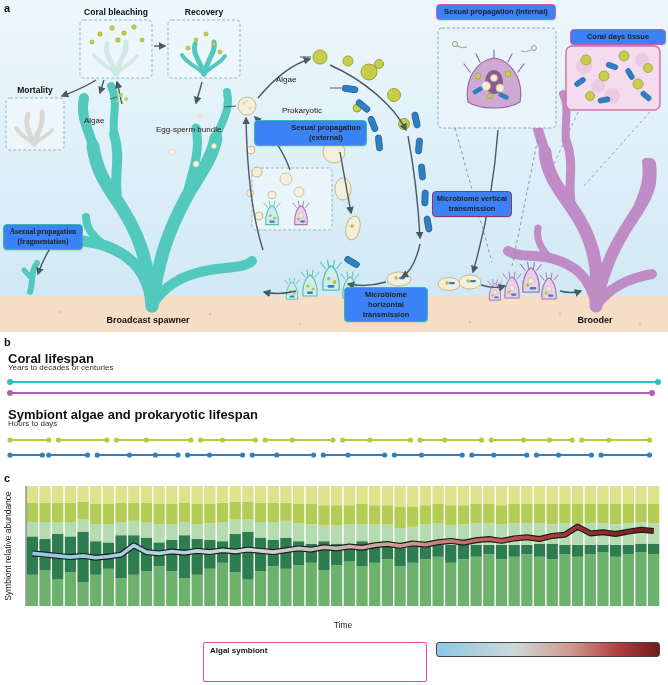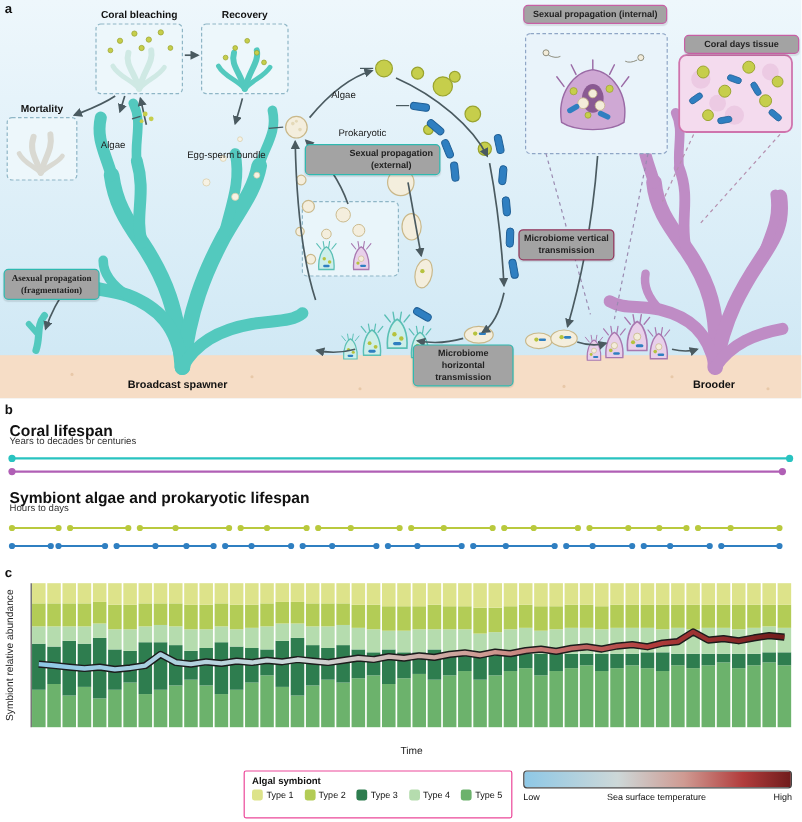--- a/index.html
+++ b/index.html
@@ -3,21 +3,21 @@
 <meta charset="utf-8">
 <style>
   html,body{margin:0;padding:0;background:#fff;}
   .figure{position:relative;width:668px;height:685px;background:#fff;overflow:hidden;
           font-family:"Liberation Sans",sans-serif;color:#111;}
   .abs{position:absolute;}
   svg{font-family:inherit;display:block;}
   .panel-label{font-weight:bold;font-size:11px;}
   .heading{font-weight:bold;font-size:8.5px;text-align:center;color:#111;}
   .small-label{font-size:8px;color:#222;white-space:nowrap;margin-top:24px;}
-  .callout{position:absolute;background:#a3a3a3;border:1.5px solid #2fb9b0;border-radius:4px;
+  .callout{position:absolute;background:#3b82f6;border:1.5px solid #2fb9b0;border-radius:4px;
            padding:2px 3px;font-size:7.5px;font-weight:bold;text-align:center;line-height:1.3;
            color:#222;box-shadow:0 1px 1px rgba(0,0,0,0.10);}
   .b-title{font-weight:bold;font-size:13px;}
   .b-sub{font-size:8px;color:#333;}
   .legend-box{position:absolute;border:1px solid #ec4899;border-radius:2px;background:#fff;
               padding:3px 6px;box-sizing:border-box;}
   .legend-title{font-weight:bold;font-size:8px;margin-bottom:3px;}
   .legend-items{display:flex;gap:9px;align-items:center;}
   .legend-item{display:flex;gap:3px;align-items:center;}
   .swatch{width:9px;height:9px;border-radius:2px;display:inline-block;}
@@ -715,46 +715,19 @@
       <polyline id="temp-line" fill="none" stroke="url(#tempGrad)" stroke-width="3.6" stroke-linejoin="round" points="32.3,75.4 45.0,76.6 57.7,77.9 70.4,79.1 83.1,77.9 95.7,79.8 108.4,78.5 121.1,76.6 133.8,67.3 146.5,74.1 159.1,75.4 171.8,73.5 184.5,74.8 197.2,72.9 209.9,74.1 222.5,72.3 235.2,73.5 247.9,71.6 260.6,72.9 273.3,74.1 285.9,72.3 298.6,70.4 311.3,71.6 324.0,69.2 336.7,70.4 349.3,68.5 362.0,69.8 374.7,67.3 387.4,66.0 400.1,67.9 412.7,65.4 425.4,66.7 438.1,64.2 450.8,62.9 463.5,64.8 476.1,62.3 488.8,61.0 501.5,62.9 514.2,60.4 526.9,59.2 539.5,61.0 552.2,57.9 564.9,56.7 577.6,48.6 590.3,55.4 602.9,54.2 615.6,56.0 628.3,53.6 641.0,51.7 653.7,52.9"></polyline>
       <line x1="26" y1="8" x2="26" y2="128" stroke="#555" stroke-width="1"></line>
       <text transform="translate(11 68) rotate(-90)" font-size="8.5" fill="#222" text-anchor="middle">Symbiont relative abundance</text>
       <text x="343" y="150" font-size="8.5" fill="#222" text-anchor="middle">Time</text>
     </svg>
   </div>
 
   <div class="abs" style="left:0;top:642px;width:668px;height:43px;">
     <div class="legend-box" style="left:203px;top:0;width:224px;height:40px;">
       <div class="legend-title">Algal symbiont</div>
-      <div class="legend-items" id="legend-type-items">
-          <div class="legend-item">
-            <span class="swatch" style="background: rgb(221, 227, 138);"></span>
-            <span class="legend-label">Type 1</span>
-          </div>
-          <div class="legend-item">
-            <span class="swatch" style="background: rgb(179, 204, 86);"></span>
-            <span class="legend-label">Type 2</span>
-          </div>
-          <div class="legend-item">
-            <span class="swatch" style="background: rgb(46, 125, 79);"></span>
-            <span class="legend-label">Type 3</span>
-          </div>
-          <div class="legend-item">
-            <span class="swatch" style="background: rgb(181, 220, 174);"></span>
-            <span class="legend-label">Type 4</span>
-          </div>
-          <div class="legend-item">
-            <span class="swatch" style="background: rgb(108, 178, 108);"></span>
-            <span class="legend-label">Type 5</span>
-          </div>
-        </div>
     </div>
     <div class="sst-box" style="position:absolute;left:436px;top:0;width:224px;height:40px;">
       <div class="sst-bar" id="sst-gradient-bar" style="background: linear-gradient(90deg, rgb(142, 200, 230) 0%, rgb(205, 216, 216) 35%, rgb(207, 154, 146) 60%, rgb(178, 60, 60) 82%, rgb(112, 28, 28) 100%);"></div>
-      <div class="sst-labels">
-        <span>Low</span>
-        <span>Sea surface temperature</span>
-        <span>High</span>
-      </div>
     </div>
   </div>
 
 </div>
 
 </body></html>

